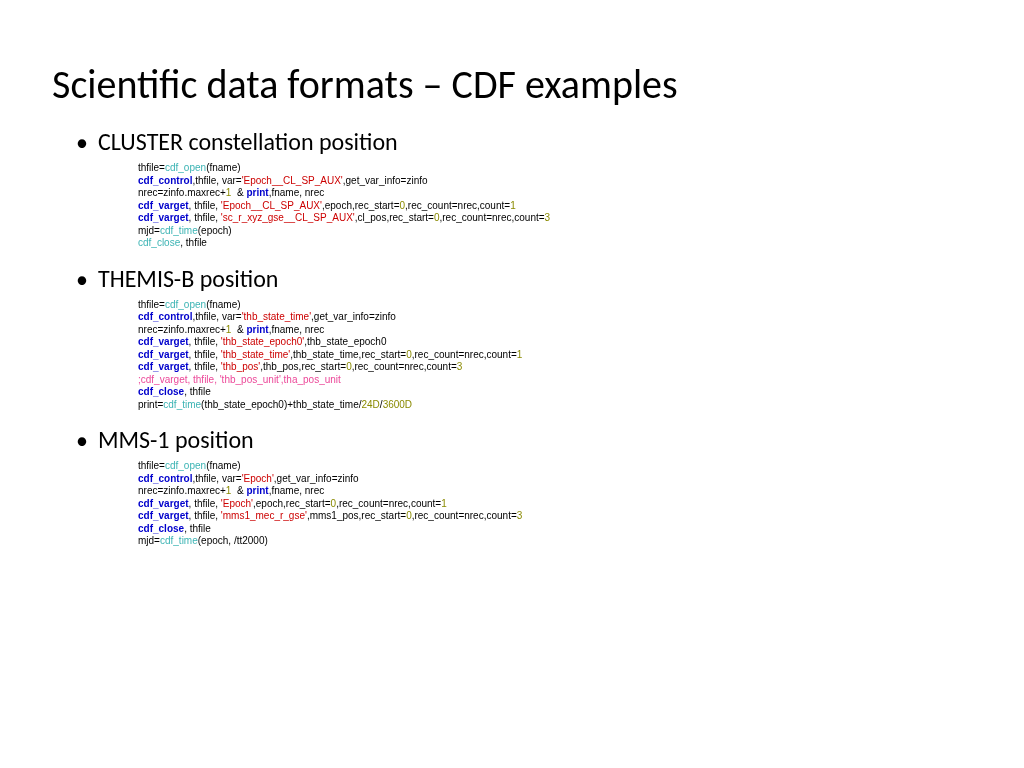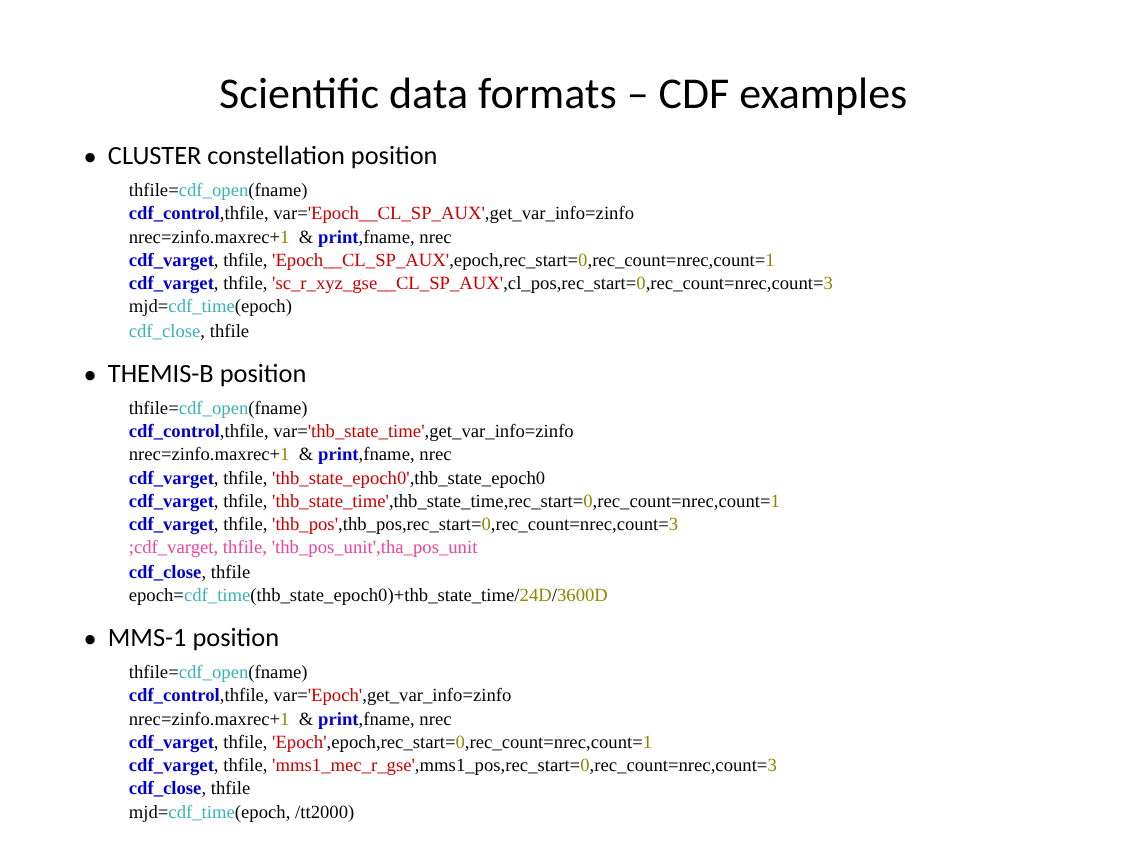--- a/index.html
+++ b/index.html
@@ -13,38 +13,37 @@
     box-sizing: border-box;
   }
   .slide {
     padding: 40px 52px 20px 52px;
   }
   .title {
     font-size: 40px;
     font-weight: 400;
     margin: 20px 0 18px 0;
     letter-spacing: 0px;
-    text-align: center;
   }
   .bullet {
     font-size: 24px;
     margin: 10px 0 6px 46px;
     position: relative;
   }
   .bullet::before {
     content: "•";
     position: absolute;
     left: -22px;
     top: 1px;
   }
   .codeblock {
-    font-family: Liberation Serif, serif;
-    font-size: 17px;
+    font-family: Liberation Sans, sans-serif;
+    font-size: 10px;
     white-space: pre;
-    margin: 4px 0 14px 65px;
+    margin: 4px 0 14px 86px;
     line-height: 1.25;
   }
   .kw   { color: #0000cc; font-weight: bold; }   
   .fn   { color: #3cb4b4; }                       
   .str  { color: #cc0000; }                       
   .num  { color: #8a8a00; }                       
   .cmnt { color: #ec4899; }                       
 </style>
 </head>
 <body>
@@ -64,21 +63,21 @@
 
   <div class="bullet">THEMIS-B position</div>
   <div class="codeblock"><span>thfile=</span><span class="fn">cdf_open</span><span>(fname)</span>
 <span class="kw">cdf_control</span><span>,thfile, var=</span><span class="str">'thb_state_time'</span><span>,get_var_info=zinfo</span>
 <span>nrec=zinfo.maxrec+</span><span class="num">1</span><span>  &amp; </span><span class="kw">print</span><span>,fname, nrec</span>
 <span class="kw">cdf_varget</span><span>, thfile, </span><span class="str">'thb_state_epoch0'</span><span>,thb_state_epoch0</span>
 <span class="kw">cdf_varget</span><span>, thfile, </span><span class="str">'thb_state_time'</span><span>,thb_state_time,rec_start=</span><span class="num">0</span><span>,rec_count=nrec,count=</span><span class="num">1</span>
 <span class="kw">cdf_varget</span><span>, thfile, </span><span class="str">'thb_pos'</span><span>,thb_pos,rec_start=</span><span class="num">0</span><span>,rec_count=nrec,count=</span><span class="num">3</span>
 <span class="cmnt">;cdf_varget, thfile, 'thb_pos_unit',tha_pos_unit</span>
 <span class="kw">cdf_close</span><span>, thfile</span>
-<span>epoch=</span><span class="fn">cdf_time</span><span>(thb_state_epoch0)+thb_state_time/</span><span class="num">24D</span><span>/</span><span class="num">3600D</span></div>
+<span>print=</span><span class="fn">cdf_time</span><span>(thb_state_epoch0)+thb_state_time/</span><span class="num">24D</span><span>/</span><span class="num">3600D</span></div>
 
   <div class="bullet" style="">MMS-1 position</div>
   <div class="codeblock"><span>thfile=</span><span class="fn">cdf_open</span><span>(fname)</span>
 <span class="kw">cdf_control</span><span>,thfile, var=</span><span class="str">'Epoch'</span><span>,get_var_info=zinfo</span>
 <span>nrec=zinfo.maxrec+</span><span class="num">1</span><span>  &amp; </span><span class="kw">print</span><span>,fname, nrec</span>
 <span class="kw">cdf_varget</span><span>, thfile, </span><span class="str">'Epoch'</span><span>,epoch,rec_start=</span><span class="num">0</span><span>,rec_count=nrec,count=</span><span class="num">1</span>
 <span class="kw">cdf_varget</span><span>, thfile, </span><span class="str">'mms1_mec_r_gse'</span><span>,mms1_pos,rec_start=</span><span class="num">0</span><span>,rec_count=nrec,count=</span><span class="num">3</span>
 <span class="kw">cdf_close</span><span>, thfile</span>
 <span>mjd=</span><span class="fn">cdf_time</span><span>(epoch, /tt2000)</span></div>
 

